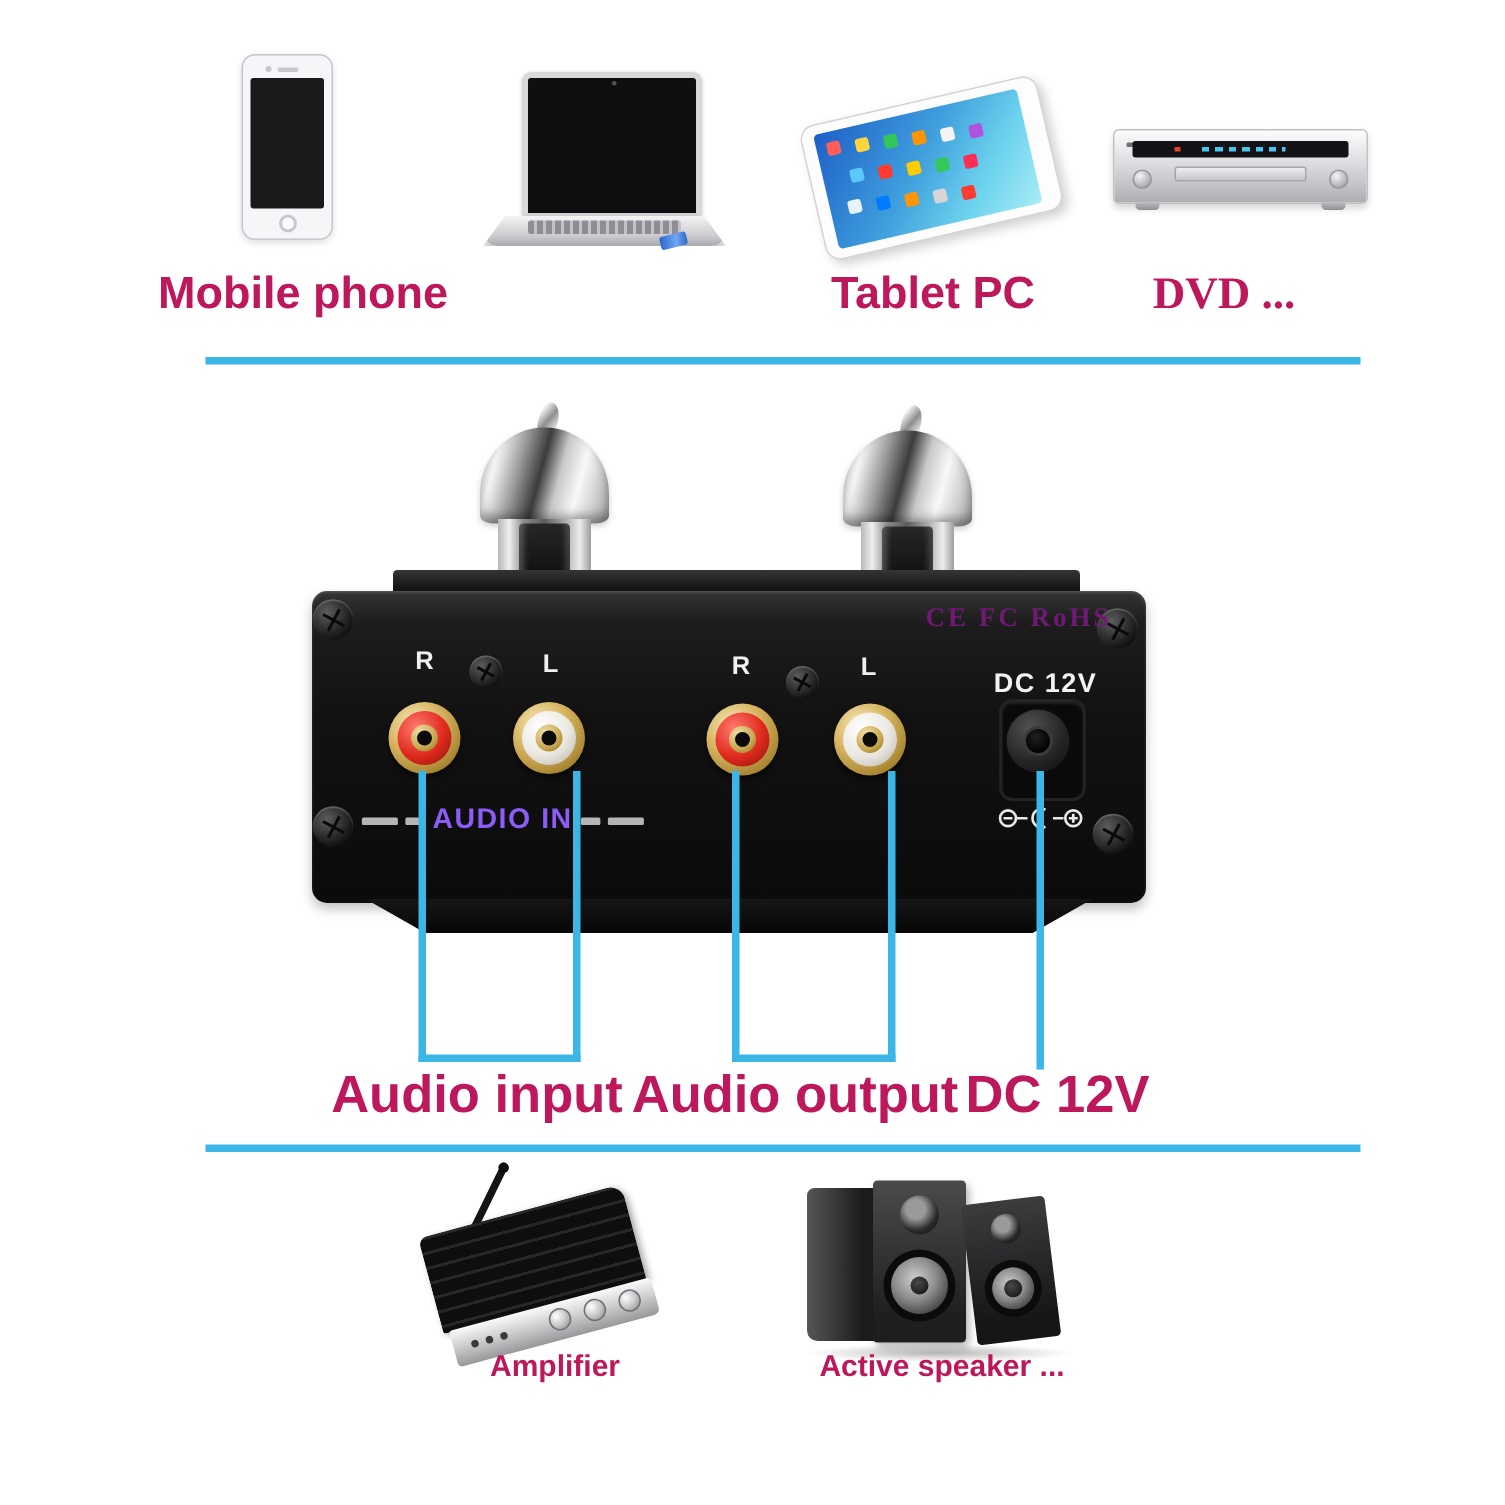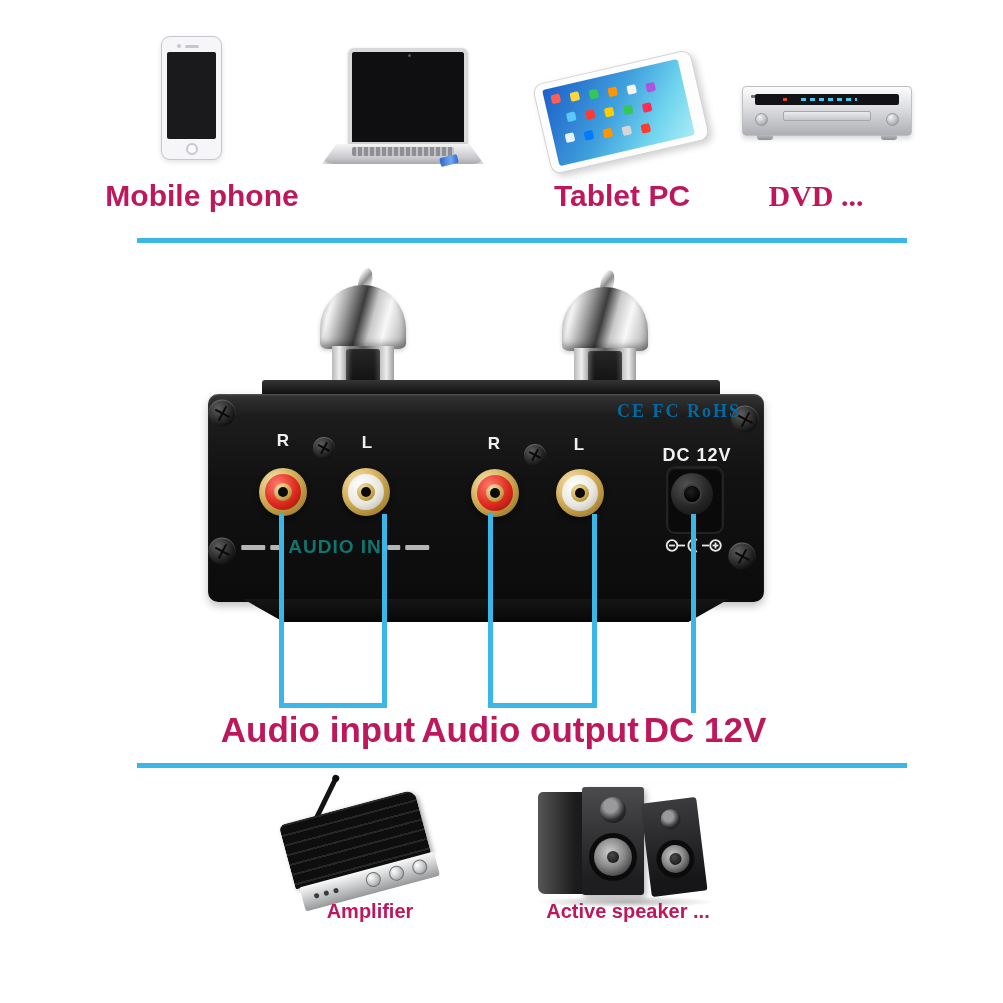--- a/index.html
+++ b/index.html
@@ -102,38 +102,38 @@
   .screw{position:absolute;border-radius:50%;transform:translate(-50%,-50%);
          background:radial-gradient(circle at 35% 32%,#5c5c5c,#242424 55%,#020202 90%);
          box-shadow:inset 0 1px 1px rgba(255,255,255,.25);}
   .screw.big{width:27px;height:27px;}
   .screw.small{width:22px;height:22px;}
   .screw::before,.screw::after{content:"";position:absolute;left:50%;top:50%;background:#0a0a0a;}
   .screw::before{width:60%;height:2px;transform:translate(-50%,-50%) rotate(28deg);}
   .screw::after{width:2px;height:60%;transform:translate(-50%,-50%) rotate(28deg);}
 
   .cert{position:absolute;left:617px;top:401px;font-family:"Liberation Serif","DejaVu Serif",serif;
-        font-size:18px;font-weight:700;color:#0369a1;letter-spacing:2px;white-space:nowrap;}
+        font-size:18px;font-weight:700;color:#701a75;letter-spacing:2px;white-space:nowrap;}
 
   .jack-label{position:absolute;transform:translate(-50%,-50%);color:#f0f0f0;font-weight:700;font-size:17px;}
 
   .jack{position:absolute;width:48px;height:48px;border-radius:50%;transform:translate(-50%,-50%);
         background:radial-gradient(circle at 35% 30%,#f6e8b8,#d8b562 40%,#a98732 75%,#6b541b);
         box-shadow:0 3px 5px rgba(0,0,0,.55);}
   .jack .ring{position:absolute;inset:6px;border-radius:50%;}
   .jack.red .ring{background:radial-gradient(circle at 35% 30%,#ff7a6d,#df2a1d 55%,#8e120a);}
   .jack.white .ring{background:radial-gradient(circle at 35% 30%,#ffffff,#eae7e0 55%,#b5b1a7);}
   .jack .core{position:absolute;inset:15px;border-radius:50%;
         background:radial-gradient(circle at 35% 30%,#f2dfa9,#c9a64e 60%,#86691f);}
   .jack .hole{position:absolute;inset:19px;border-radius:50%;background:#0b0b0b;}
 
   .panel-caption{position:absolute;display:flex;align-items:center;gap:5px;transform:translateX(-50%);}
   .panel-caption .dash{height:5px;background:#b5b5b5;border-radius:1px;}
   .panel-caption .d1{width:24px;} .panel-caption .d2{width:13px;}
-  .panel-caption .cap-text{font-size:19px;font-weight:700;color:#0f766e;letter-spacing:1px;white-space:nowrap;}
+  .panel-caption .cap-text{font-size:19px;font-weight:700;color:#8b5cf6;letter-spacing:1px;white-space:nowrap;}
 
   .dc-label{position:absolute;transform:translateX(-50%);color:#f2f2f2;font-weight:700;font-size:18px;
         letter-spacing:1px;white-space:nowrap;}
   .dc-housing{position:absolute;left:666px;top:466px;width:54px;height:64px;border-radius:9px;
         background:#0a0a0a;border:2px solid #232323;box-shadow:inset 0 1px 2px rgba(255,255,255,.12);}
   .dc-jack{position:absolute;left:692px;top:494px;width:42px;height:42px;border-radius:50%;
         transform:translate(-50%,-50%);
         background:radial-gradient(circle at 38% 30%,#525252,#262626 55%,#0d0d0d);}
   .dc-jack .dc-hole{position:absolute;inset:11px;border-radius:50%;border:2px solid #3b3b3b;
         background:radial-gradient(circle at 42% 35%,#1f1f1f,#000 75%);box-sizing:border-box;}

